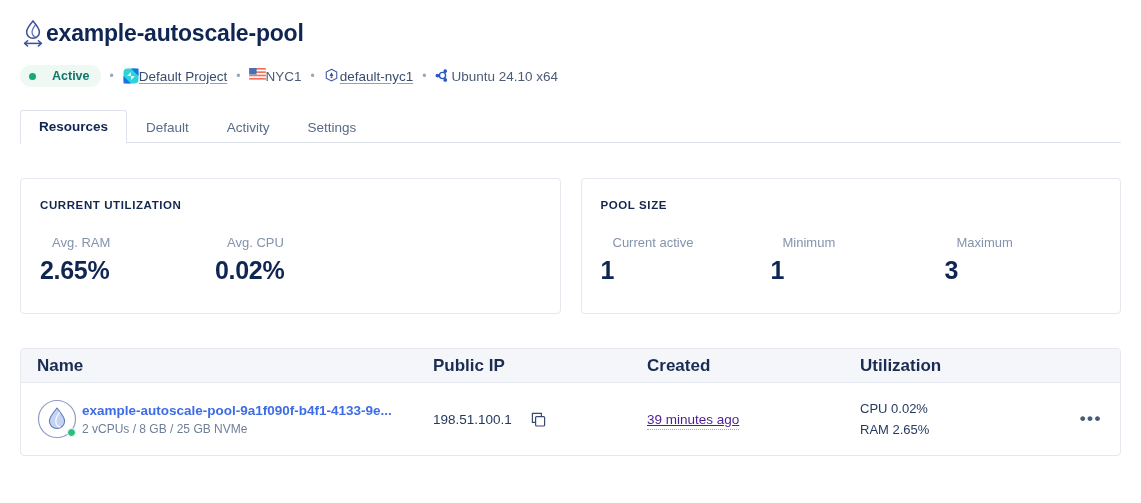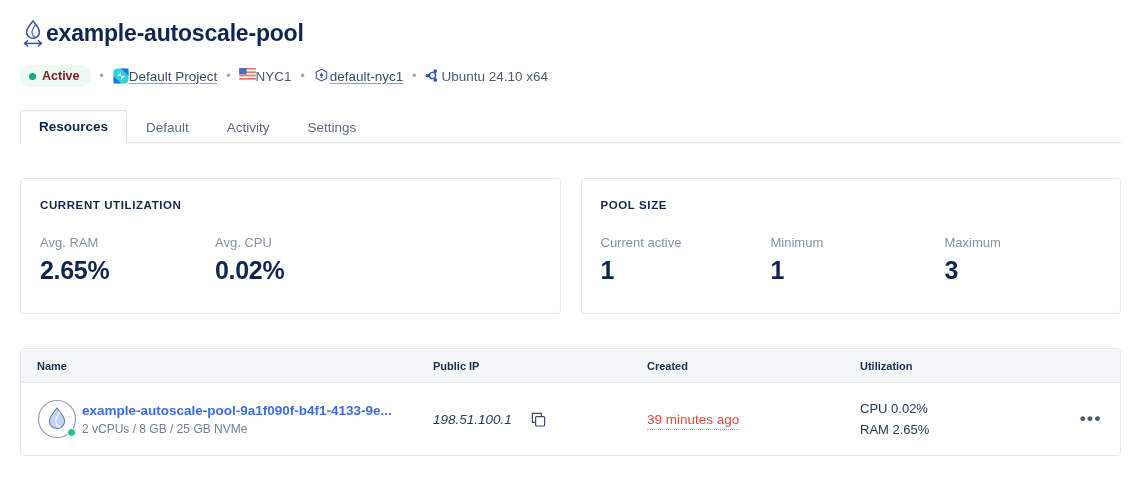--- a/index.html
+++ b/index.html
@@ -35,27 +35,27 @@
     display: flex;
     align-items: center;
     margin-top: 12px;
     height: 24px;
     font-size: 13.5px;
     color: #4b5b76;
   }
   .status-badge {
     display: inline-flex;
     align-items: center;
-    gap: 6px;
+    gap: 16px;
     background: #edf9f2;
     border-radius: 12px;
     padding: 4px 11px 4px 9px;
     font-size: 12.5px;
     font-weight: bold;
-    color: #7f1d1d;
+    color: #0f766e;
   }
   .status-dot {
     width: 7px; height: 7px; border-radius: 50%;
     background: #19a974; display: inline-block;
   }
   .sep { color: #9aa6bb; margin: 0 9px; font-size: 12px; line-height: 1; }
   .meta-item { display: inline-flex; align-items: center; }
   .meta-link {
     color: #3a4c6d;
     text-decoration: underline;
@@ -116,20 +116,21 @@
     letter-spacing: 0.6px;
     color: #14264d;
     text-transform: uppercase;
   }
   .stats { display: flex; margin-top: 23px; }
   .stat { flex: none; }
   .stat-label {
     font-size: 13px;
     color: #8494ad;
     line-height: 17px;
+    margin-left: 12px;
   }
   .stat-value {
     font-size: 25px;
     font-weight: bold;
     color: #0f2552;
     margin-top: 5px;
     line-height: 28px;
     letter-spacing: -0.3px;
   }
 
@@ -143,21 +144,21 @@
   }
   .t-head {
     display: flex;
     align-items: center;
     background: #f4f6fa;
     border-bottom: 1px solid #e5e8ef;
     height: 34px;
     padding: 0 16px;
   }
   .t-head div {
-    font-size: 11px;
+    font-size: 17px;
     font-weight: bold;
     color: #1a2c52;
   }
   .c-name   { width: 396px; }
   .c-ip     { width: 214px; }
   .c-created{ width: 213px; }
   .c-util   { flex: 1; }
   .c-menu   { width: 48px; text-align: right; }
 
   .t-row {
@@ -187,29 +188,30 @@
     max-width: 325px;
     white-space: nowrap;
     overflow: hidden;
   }
   .name-sub {
     font-size: 12px;
     color: #6f7f98;
     margin-top: 4px;
     line-height: 15px;
   }
-  .ip-cell { display: flex; align-items: flex-end; gap: 19px; font-style: italic; }
+  .ip-cell { display: flex; align-items: flex-end; gap: 19px; }
   .ip-text { font-size: 13.5px; color: #253a60; }
   .copy-btn { cursor: pointer; width: 15px; height: 15px; display: block; }
   .created-text {
     font-size: 13.5px;
-    color: #ef4444;
+    color: #4c1d95;
     border-bottom: 1.5px dotted #9aa7bd;
     padding-bottom: 2px;
     cursor: default;
+    text-decoration: underline;
   }
   .util-line {
     font-size: 13px;
     color: #253a60;
     line-height: 21px;
   }
   .dots-btn {
     cursor: pointer;
     color: #4a5a77;
     font-size: 17px;

